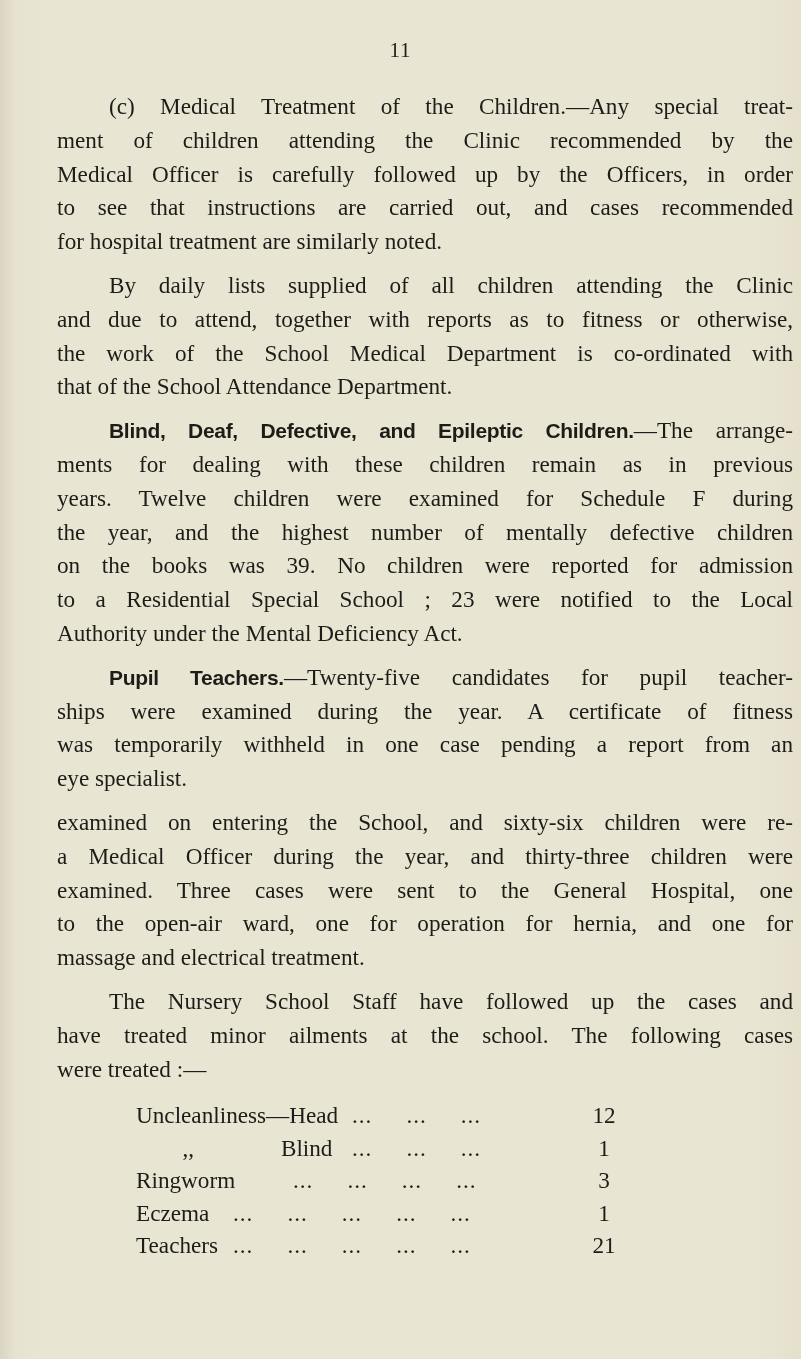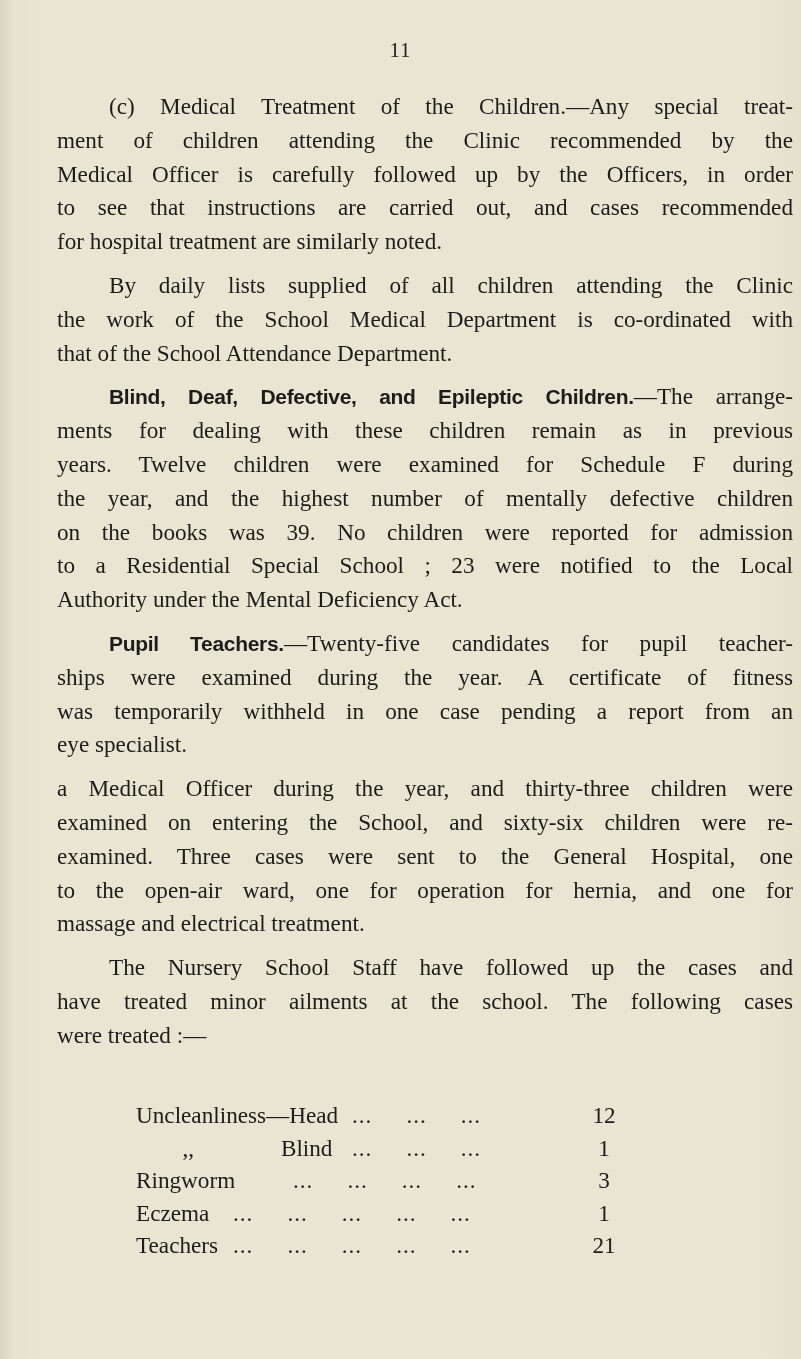--- a/index.html
+++ b/index.html
@@ -49,20 +49,21 @@
     <div class="para">
       <span class="line first">(c) Medical Treatment of the Children.—Any special treat-</span>
       <span class="line">ment of children attending the Clinic recommended by the</span>
       <span class="line">Medical Officer is carefully followed up by the Officers, in order</span>
       <span class="line">to see that instructions are carried out, and cases recommended</span>
       <span class="line last">for hospital treatment are similarly noted.</span>
     </div>
 
     <div class="para">
       <span class="line first">By daily lists supplied of all children attending the Clinic</span>
+      <span class="line">and due to attend, together with reports as to fitness or otherwise,</span>
       <span class="line">the work of the School Medical Department is co-ordinated with</span>
       <span class="line last">that of the School Attendance Department.</span>
     </div>
 
     <div class="para">
       <span class="line first"><span class="heading">Blind, Deaf, Defective, and Epileptic Children.</span><span>—The arrange-</span></span>
       <span class="line">ments for dealing with these children remain as in previous</span>
       <span class="line">years. Twelve children were examined for Schedule F during</span>
       <span class="line">the year, and the highest number of mentally defective children</span>
       <span class="line">on the books was 39. No children were reported for admission</span>
@@ -71,22 +72,22 @@
     </div>
 
     <div class="para">
       <span class="line first"><span class="heading">Pupil Teachers.</span><span>—Twenty-five candidates for pupil teacher-</span></span>
       <span class="line">ships were examined during the year. A certificate of fitness</span>
       <span class="line">was temporarily withheld in one case pending a report from an</span>
       <span class="line last">eye specialist.</span>
     </div>
 
     <div class="para">
+      <span class="line">examined on entering the School, and sixty-six children were re-</span>
       <span class="line">a Medical Officer during the year, and thirty-three children were</span>
-      <span class="line">examined on entering the School, and sixty-six children were re-</span>
       <span class="line">examined. Three cases were sent to the General Hospital, one</span>
       <span class="line">to the open-air ward, one for operation for hernia, and one for</span>
       <span class="line last">massage and electrical treatment.</span>
     </div>
 
     <div class="para">
       <span class="line first">The Nursery School Staff have followed up the cases and</span>
       <span class="line">have treated minor ailments at the school. The following cases</span>
       <span class="line last">were treated :—</span>
     </div>

